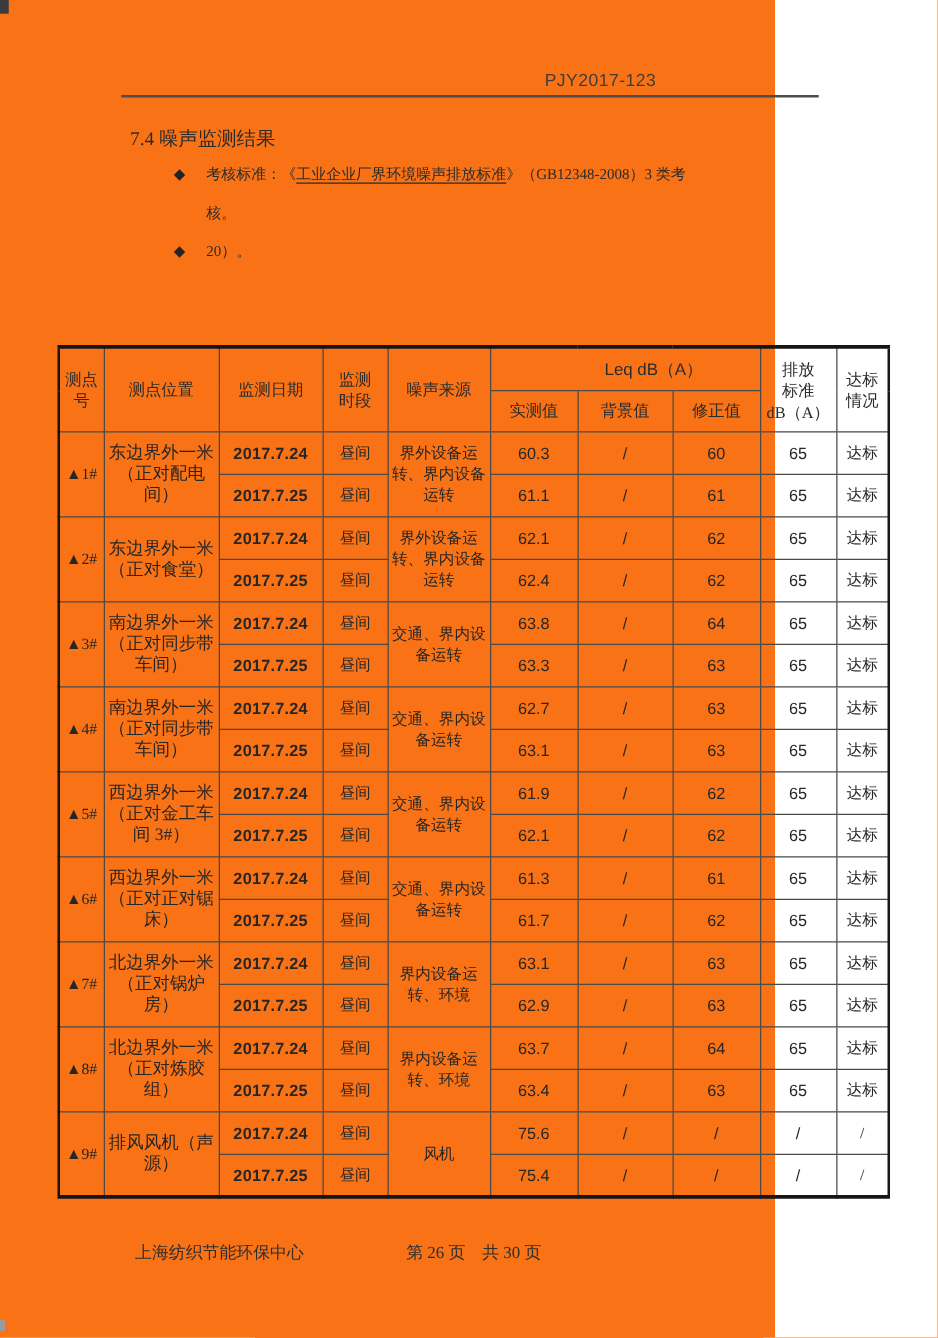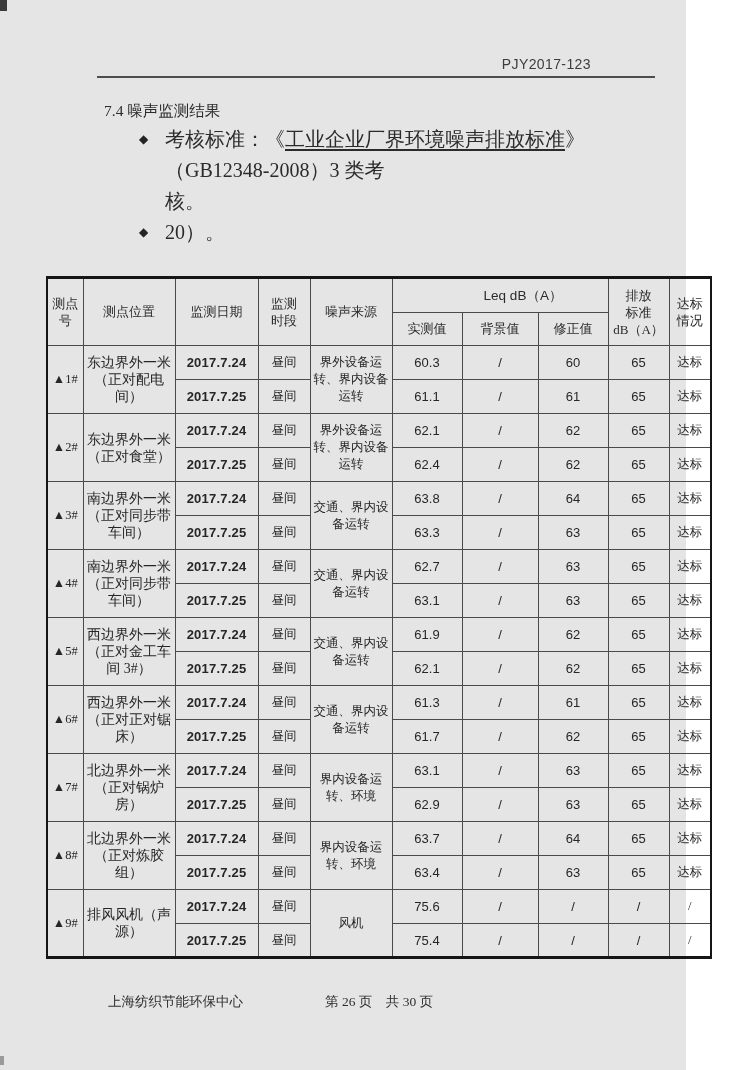--- a/index.html
+++ b/index.html
@@ -1,38 +1,38 @@
 <!DOCTYPE html>
 <html><head>
 <meta charset="utf-8">
 <style>
   html,body{margin:0;padding:0;}
   body{
     width:750px;height:1070px;background:#ffffff;overflow:hidden;
     font-family:"Liberation Serif","DejaVu Serif",serif;color:#2b2b2b;
   }
-  .page{position:relative;width:686px;height:1070px;background:#e5e5e5;}
+  .page{position:relative;width:620px;height:1070px;background:#f97316;}
 
   
   .corner-mark{position:absolute;left:0;top:0;width:7px;height:11px;background:#3b3b3b;}
   .edge-mark{position:absolute;left:0;top:1056px;width:4px;height:9px;background:#9a9a9a;}
 
   
   .docnum{
     position:absolute;top:56px;left:0;right:95px;text-align:right;
     font-family:"Liberation Sans","DejaVu Sans",sans-serif;font-size:14px;color:#3d3d3d;letter-spacing:.4px;
   }
   .headrule{position:absolute;top:76px;left:97px;width:558px;border-top:2px solid #4d4d4d;}
 
   .section-title{position:absolute;top:101px;left:104px;font-size:15.5px;color:#2b2b2b;}
 
   .bullets{position:absolute;top:124px;left:139px;}
   .bullet{display:flex;align-items:flex-start;}
   .bicon{width:26px;font-size:12px;line-height:31px;color:#242424;flex:0 0 26px;}
-  .btext{width:497px;font-size:20px;line-height:31px;color:#2b2b2b;}
+  .btext{width:497px;font-size:12px;line-height:31px;color:#2b2b2b;}
   .bline{display:block;}
   .u{text-decoration:underline;text-underline-offset:3px;}
 
   .table-title{position:absolute;top:243px;left:46px;width:664px;text-align:center;font-size:15.5px;color:#262626;}
 
   table.noise{
     position:absolute;top:276px;left:46px;width:664px;
     border-collapse:collapse;table-layout:fixed;
     border:2px solid #161616;border-top-width:3px;border-bottom-width:3px;
   }

